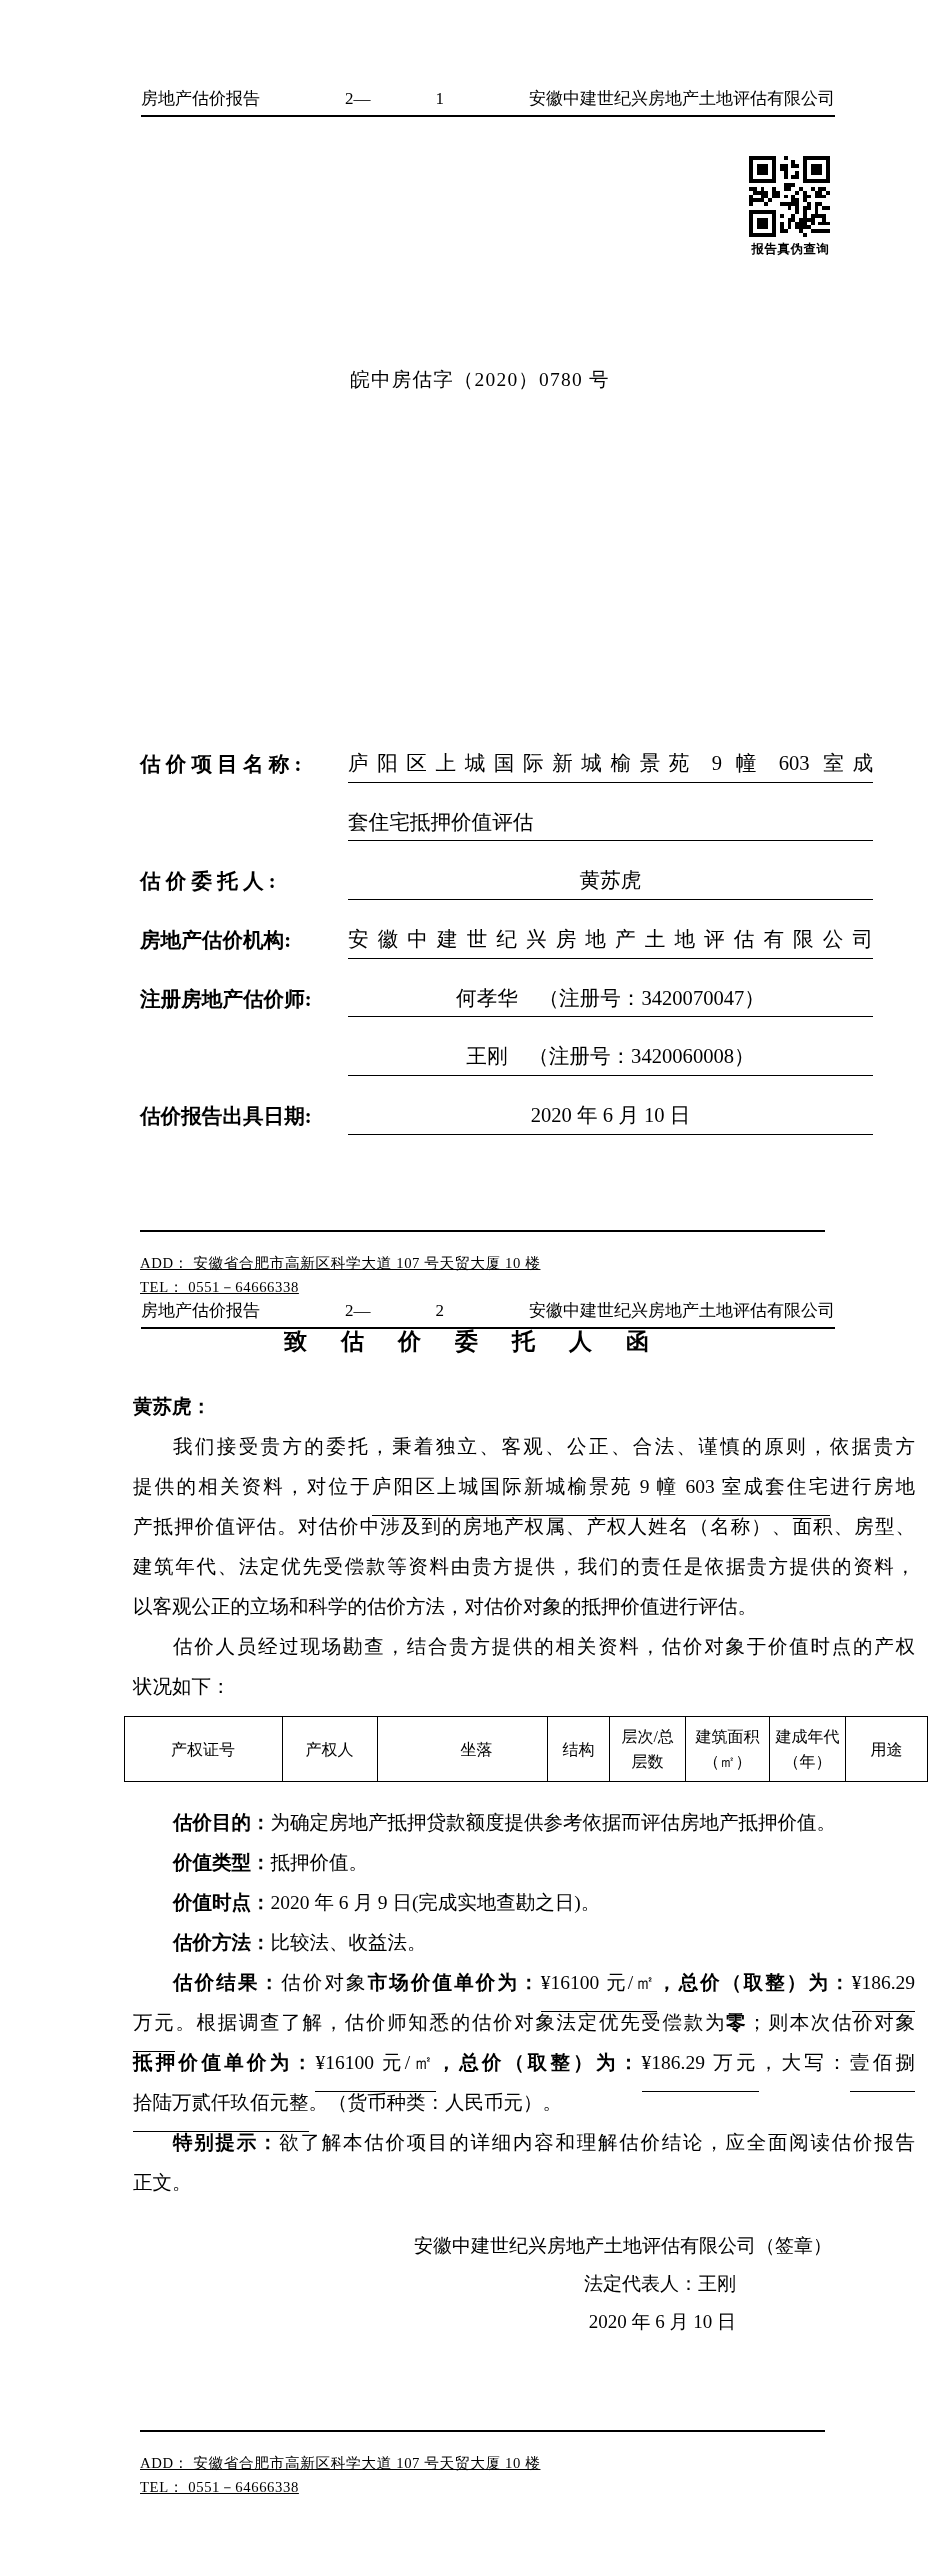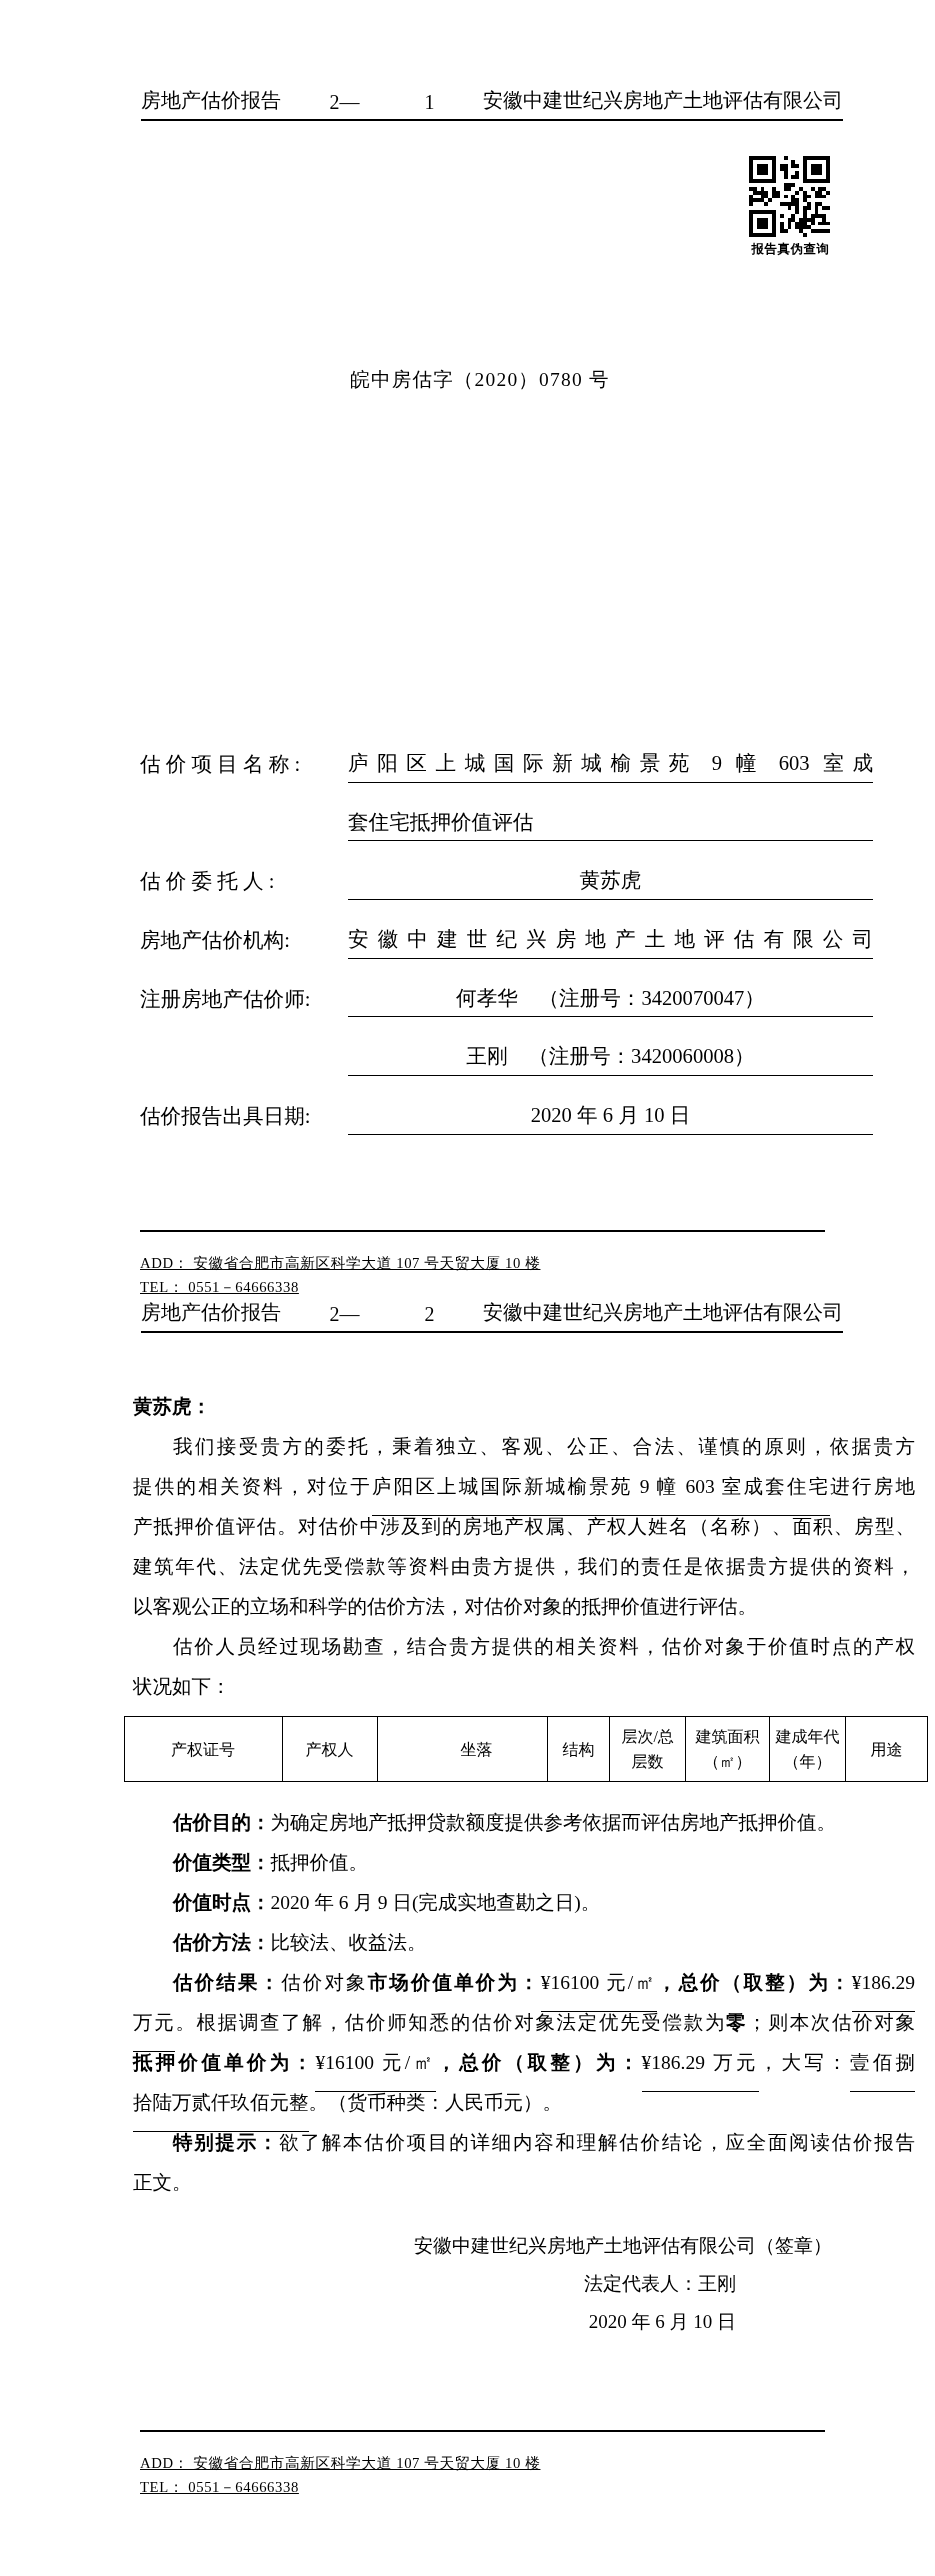--- a/index.html
+++ b/index.html
@@ -5,23 +5,23 @@
   html,body{margin:0;padding:0;background:#ffffff;}
   .page{
     position:relative;
     width:936px;height:2576px;
     background:#fff;color:#000;
     font-family:"Liberation Serif","DejaVu Serif",serif;
     overflow:hidden;
   }
   
   .hdr{
-    position:absolute;left:141px;right:93px;
-    display:flex;justify-content:space-between;align-items:flex-end;
-    font-size:20px;padding-bottom:5.3px;border-bottom:2.4px solid #000;
+    position:absolute;left:141px;right:101px;
+    display:flex;justify-content:space-between;align-items:center;
+    font-size:17px;padding-bottom:5.3px;border-bottom:2.4px solid #000;
   }
   .hdr-center{display:flex;gap:65px;}
   .foot{
     position:absolute;left:140px;right:111px;
     border-top:2.4px solid #000;padding-top:19px;
     font-size:14.7px;line-height:24px;letter-spacing:0.6px;text-decoration:underline;
   }
   
   .qr-wrap{position:absolute;top:156px;right:104px;width:83px;text-align:center;}
   .qr-wrap svg{display:block;width:81px;height:81px;}
@@ -33,21 +33,21 @@
     letter-spacing:28px;padding-left:26px;box-sizing:border-box;white-space:nowrap;
   }
   .docno{
     position:absolute;top:366px;left:0;width:100%;
     text-align:center;font-size:19.5px;letter-spacing:1.2px;padding-left:24px;box-sizing:border-box;
   }
   
   .form{position:absolute;top:749px;left:140px;right:63px;}
   .form-row{display:flex;align-items:flex-end;margin-bottom:25px;}
   .form-label{
-    width:208px;flex:none;font-size:20.6px;font-weight:normal;
+    width:208px;flex:none;font-size:20.6px;font-weight:bold;
     white-space:pre;padding-bottom:4.7px;
   }
   .form-val{
     flex:1;border-bottom:1.8px solid #000;
     font-size:20.6px;padding-bottom:4.7px;min-height:27px;
   }
   .v-center{text-align:center;}
   .v-fill{text-align:justify;text-align-last:justify;}
   
   .title2{
@@ -266,20 +266,21 @@
 
   <div class="hdr" style="top:1299px;">
     <span>房地产估价报告</span>
     <span class="hdr-center">
       <span>2—</span>
       <span>2</span>
     </span>
     <span>安徽中建世纪兴房地产土地评估有限公司</span>
   </div>
 
+  <div class="title2">致估价委托人函</div>
 
   <div class="letter">
     <div class="ln b">黄苏虎：</div>
     <div class="ln ind j">我们接受贵方的委托，秉着独立、客观、公正、合法、谨慎的原则，依据贵方</div>
     <div class="ln j">
       <span>提供的相关资料，对位于</span><span class="bu">庐阳区上城国际新城榆景苑 9 幢 603 室成套住宅</span><span>进行房地</span>
     </div>
     <div class="ln j">产抵押价值评估。对估价中涉及到的房地产权属、产权人姓名（名称）、面积、房型、</div>
     <div class="ln j">建筑年代、法定优先受偿款等资料由贵方提供，我们的责任是依据贵方提供的资料，</div>
     <div class="ln">以客观公正的立场和科学的估价方法，对估价对象的抵押价值进行评估。</div>

